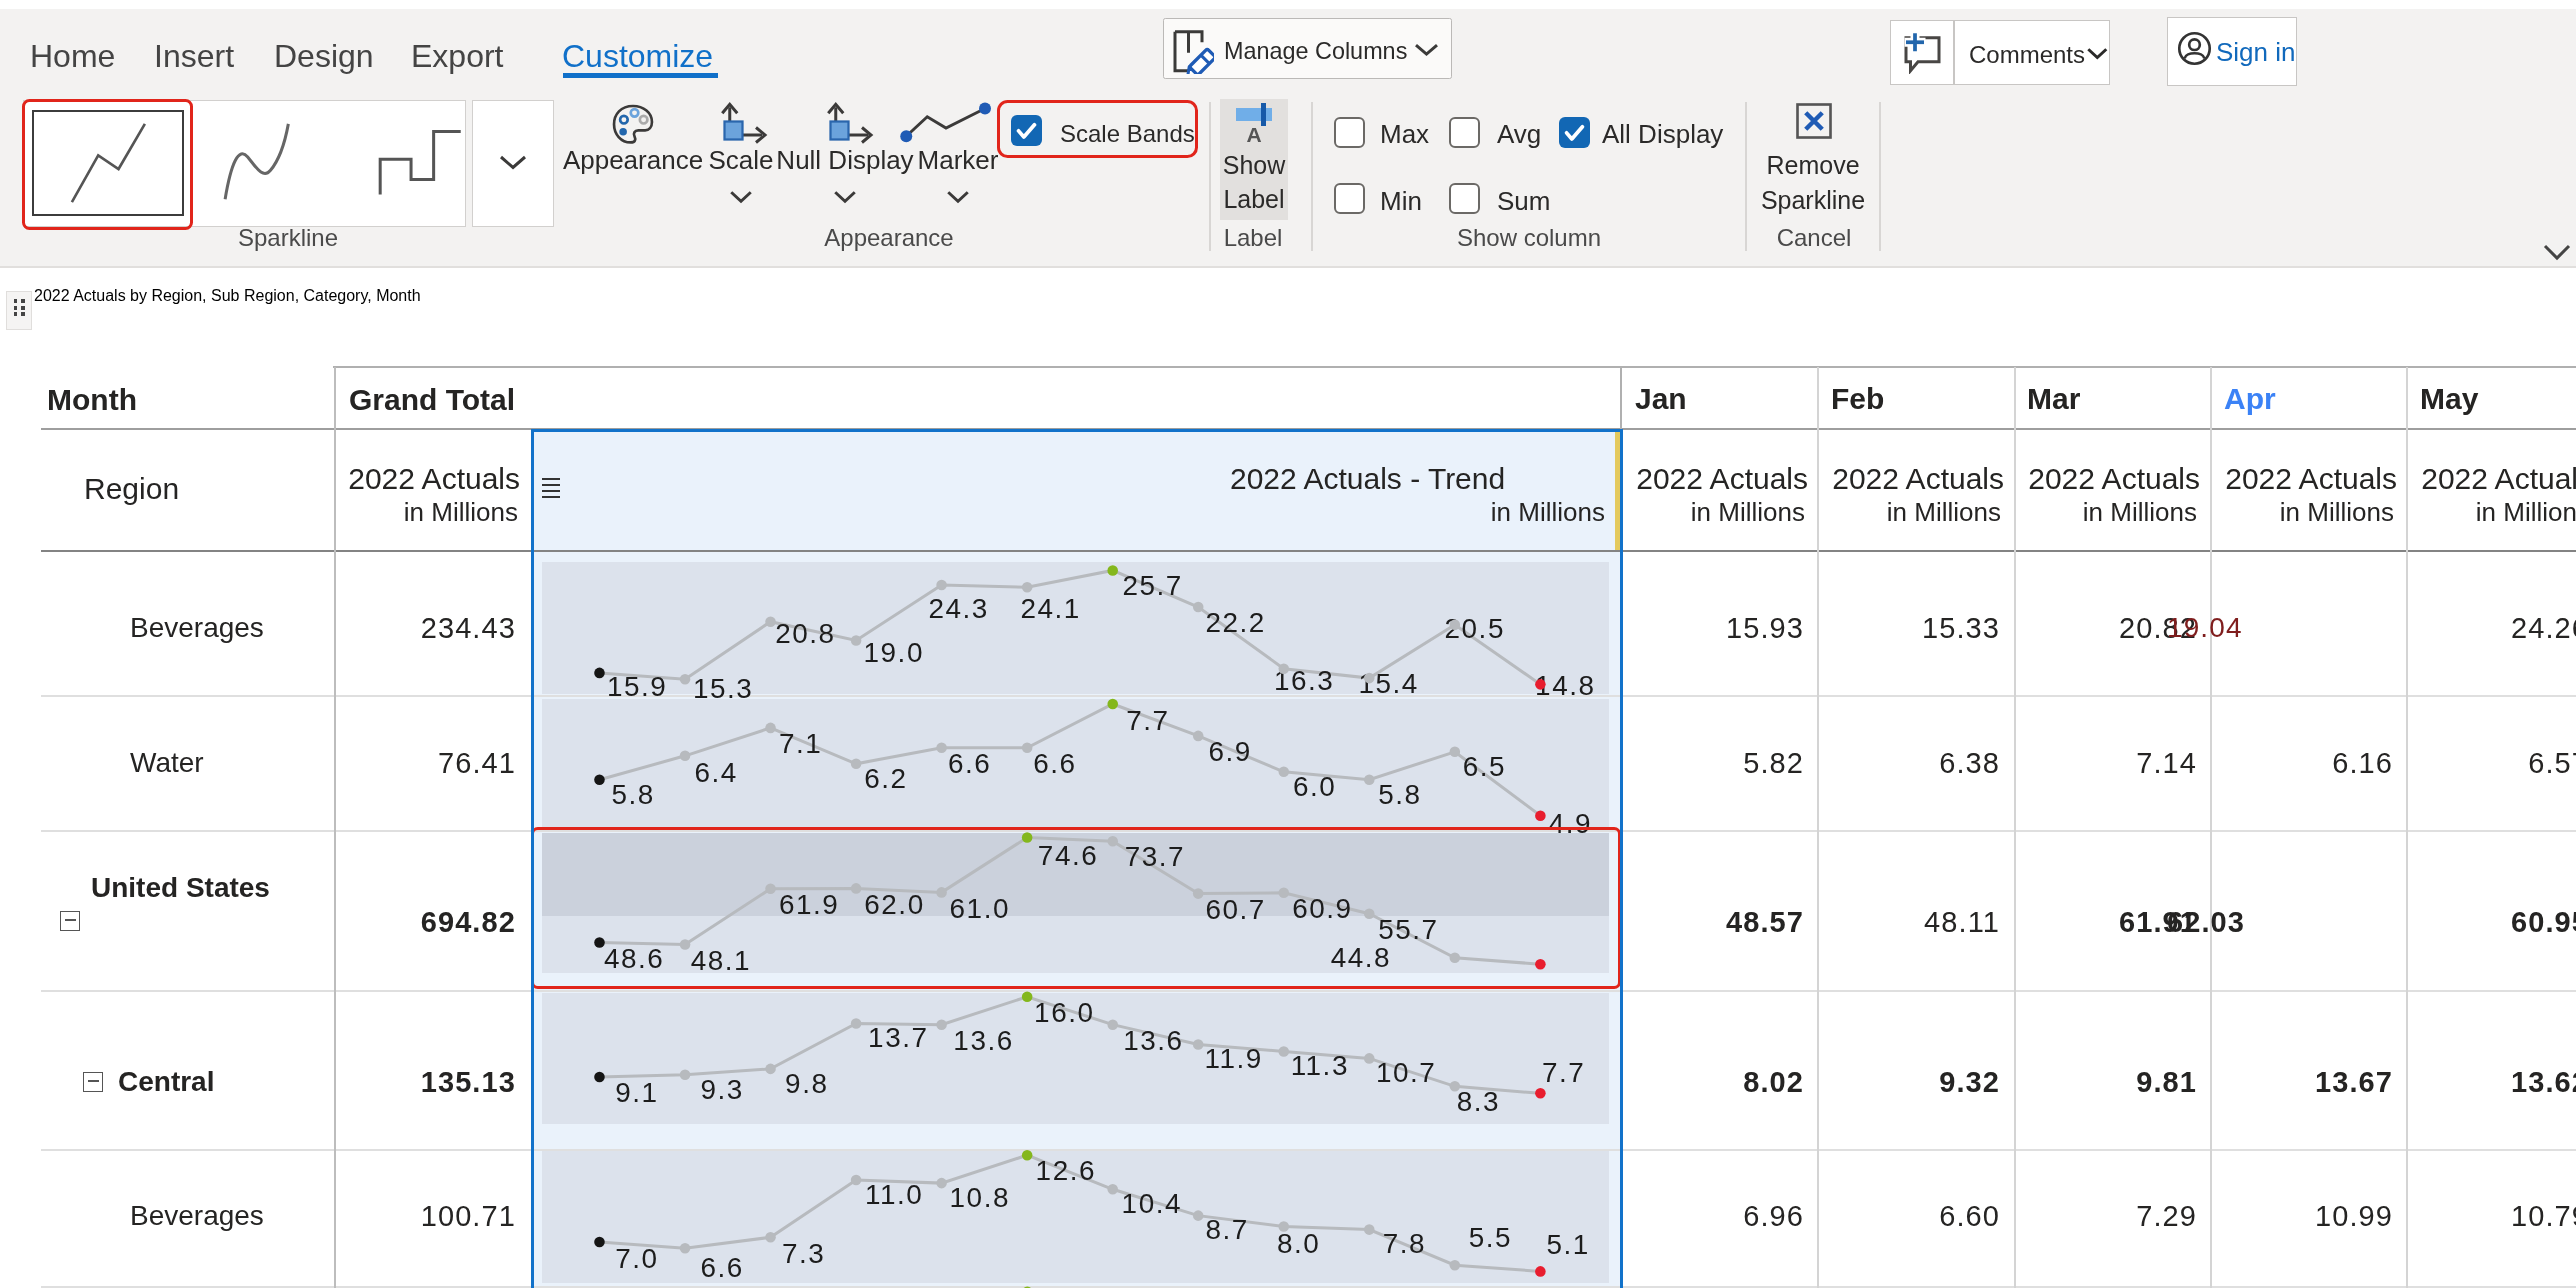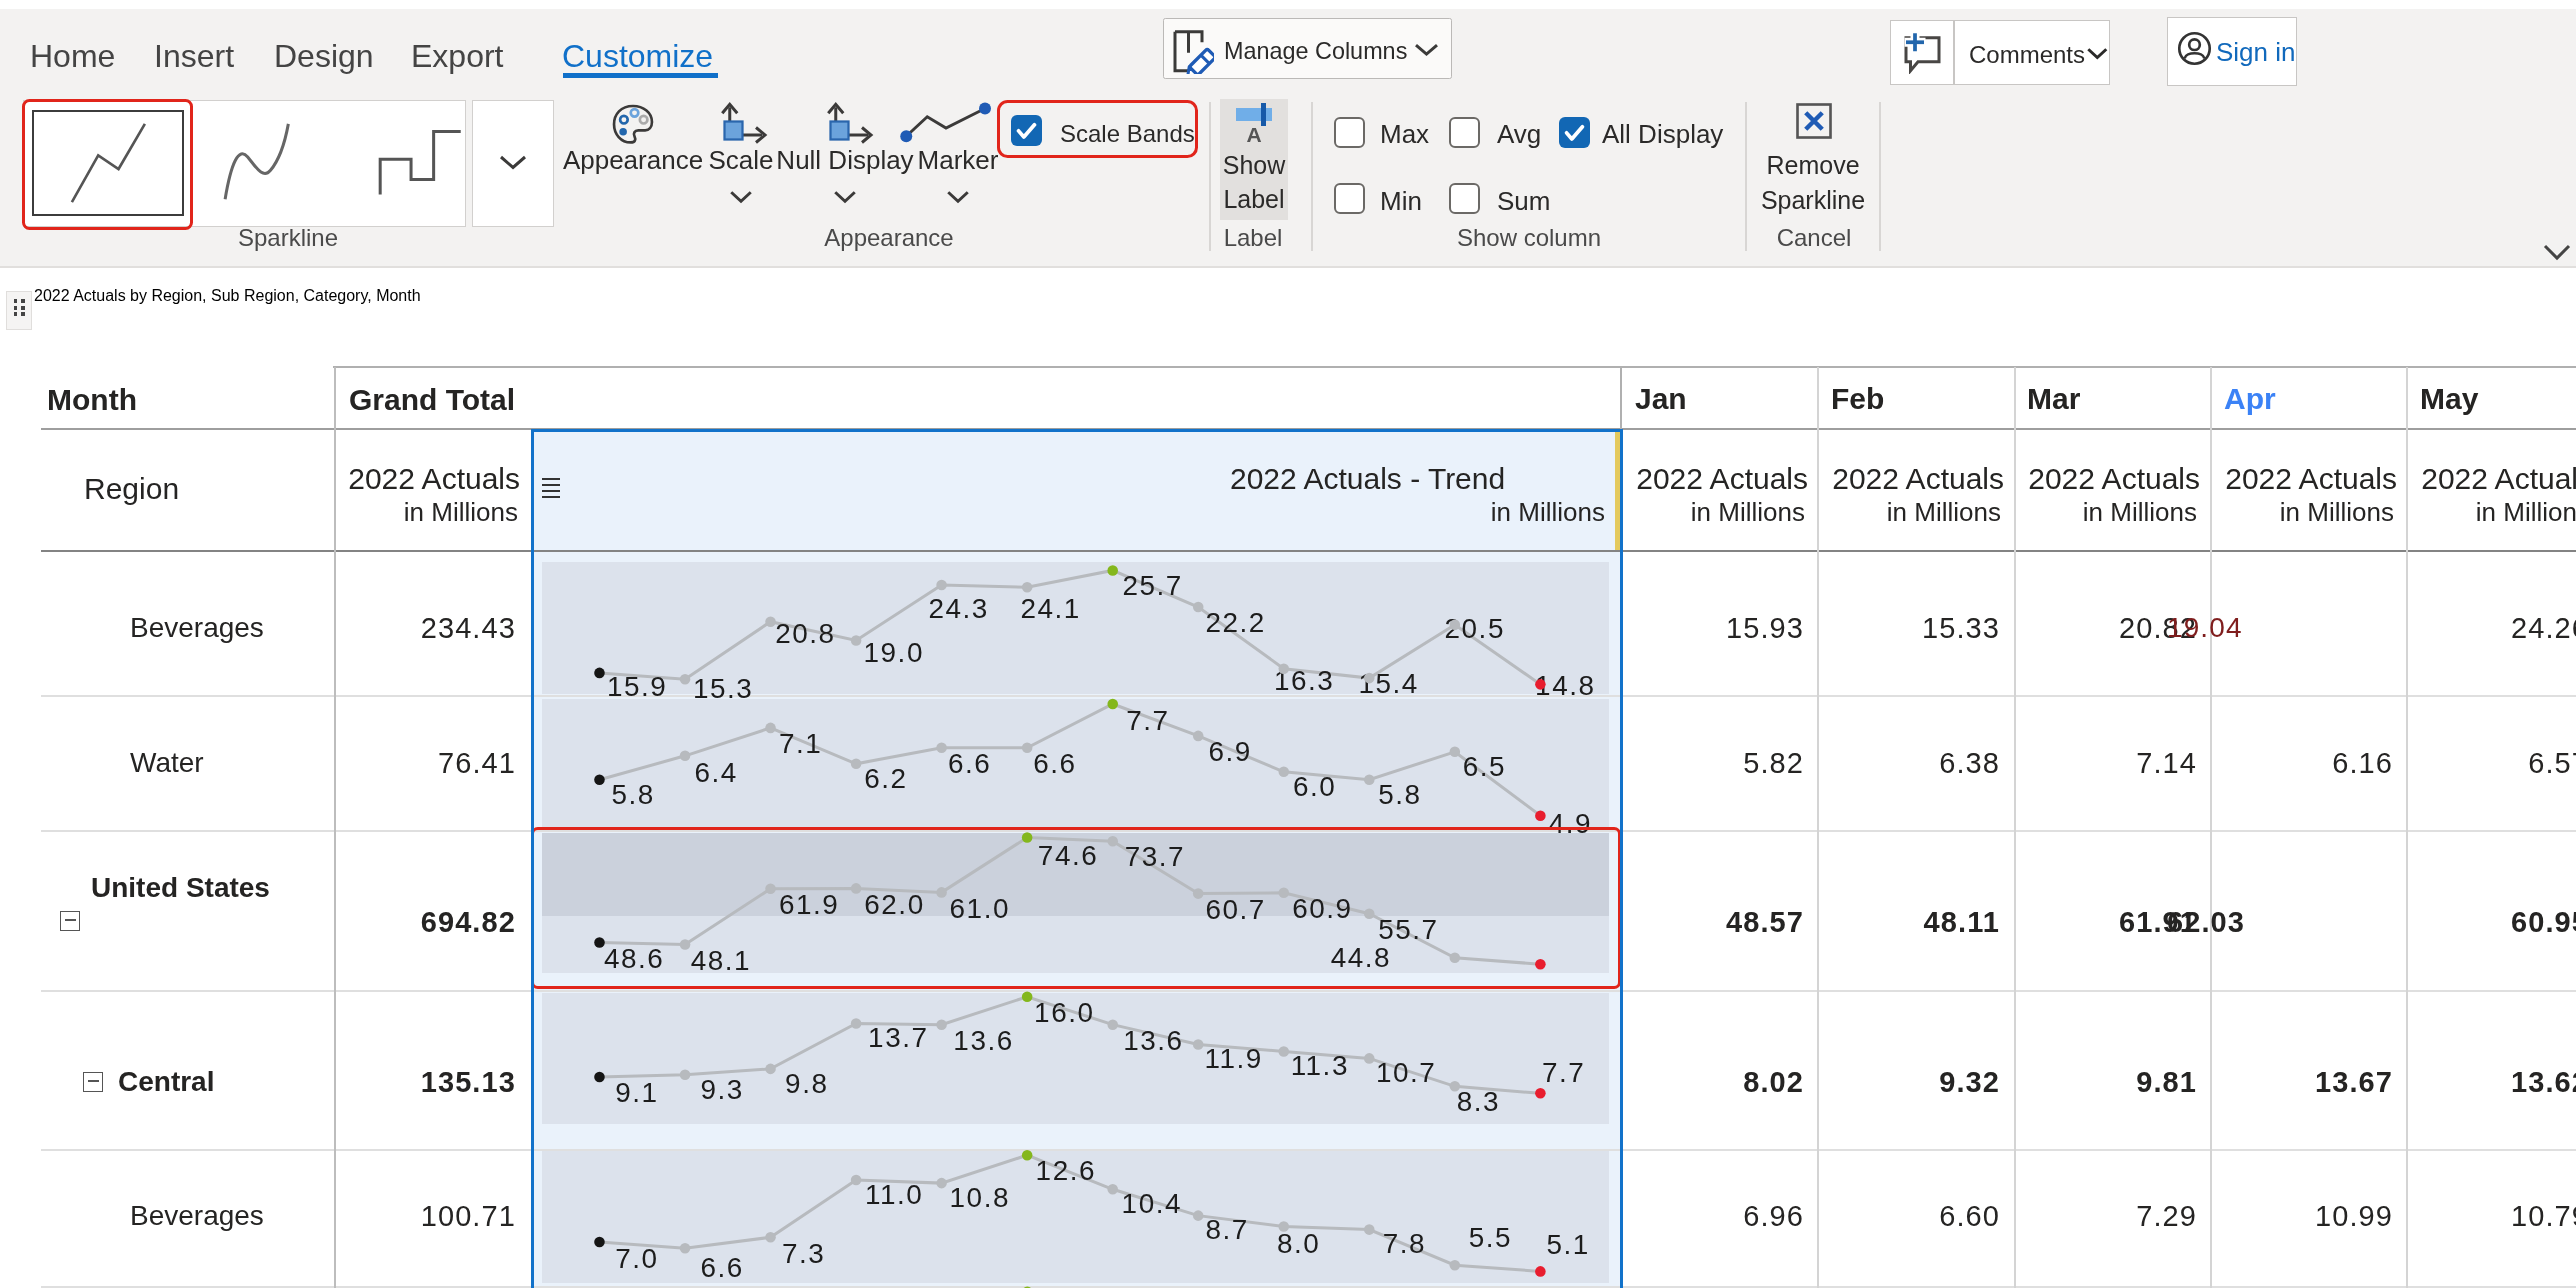--- a/index.html
+++ b/index.html
@@ -218,21 +218,21 @@
 <div style="position:absolute;left:1774px;top:612px;width:226px;text-align:right;font-size:29px;letter-spacing:1.1px;color:#252423">15.33</div>
 <div style="position:absolute;left:1971px;top:612px;width:226px;text-align:right;font-size:29px;letter-spacing:1.1px;color:#252423">20.82</div>
 <div style="position:absolute;left:2167px;top:612px;width:226px;font-size:28px;letter-spacing:1.1px;color:#7f1d1d">19.04</div>
 <div style="position:absolute;left:2363px;top:612px;width:226px;text-align:right;font-size:29px;letter-spacing:1.1px;color:#252423">24.26</div>
 <div style="position:absolute;left:1578px;top:747px;width:226px;text-align:right;font-size:29px;letter-spacing:1.1px;color:#252423">5.82</div>
 <div style="position:absolute;left:1774px;top:747px;width:226px;text-align:right;font-size:29px;letter-spacing:1.1px;color:#252423">6.38</div>
 <div style="position:absolute;left:1971px;top:747px;width:226px;text-align:right;font-size:29px;letter-spacing:1.1px;color:#252423">7.14</div>
 <div style="position:absolute;left:2167px;top:747px;width:226px;text-align:right;font-size:29px;letter-spacing:1.1px;color:#252423">6.16</div>
 <div style="position:absolute;left:2363px;top:747px;width:226px;text-align:right;font-size:29px;letter-spacing:1.1px;color:#252423">6.57</div>
 <div style="position:absolute;left:1578px;top:906px;width:226px;text-align:right;font-size:29px;letter-spacing:1.1px;font-weight:bold;color:#252423">48.57</div>
-<div style="position:absolute;left:1774px;top:906px;width:226px;text-align:right;font-size:29px;letter-spacing:1.1px;font-weight:bold;color:#252423">48.11</div>
+<div style="position:absolute;left:1774px;top:906px;width:226px;text-align:right;font-size:29px;letter-spacing:1.1px;font-weight:normal;color:#252423">48.11</div>
 <div style="position:absolute;left:1971px;top:906px;width:226px;text-align:right;font-size:29px;letter-spacing:1.1px;font-weight:bold;color:#252423">61.91</div>
 <div style="position:absolute;left:2167px;top:906px;width:226px;text-align:left;font-size:29px;letter-spacing:1.1px;font-weight:bold;color:#252423">62.03</div>
 <div style="position:absolute;left:2363px;top:906px;width:226px;text-align:right;font-size:29px;letter-spacing:1.1px;font-weight:bold;color:#252423">60.95</div>
 <div style="position:absolute;left:1578px;top:1066px;width:226px;text-align:right;font-size:29px;letter-spacing:1.1px;font-weight:bold;color:#252423">8.02</div>
 <div style="position:absolute;left:1774px;top:1066px;width:226px;text-align:right;font-size:29px;letter-spacing:1.1px;font-weight:bold;color:#252423">9.32</div>
 <div style="position:absolute;left:1971px;top:1066px;width:226px;text-align:right;font-size:29px;letter-spacing:1.1px;font-weight:bold;color:#252423">9.81</div>
 <div style="position:absolute;left:2167px;top:1066px;width:226px;text-align:right;font-size:29px;letter-spacing:1.1px;font-weight:bold;color:#252423">13.67</div>
 <div style="position:absolute;left:2363px;top:1066px;width:226px;text-align:right;font-size:29px;letter-spacing:1.1px;font-weight:bold;color:#252423">13.62</div>
 <div style="position:absolute;left:1578px;top:1200px;width:226px;text-align:right;font-size:29px;letter-spacing:1.1px;color:#252423">6.96</div>
 <div style="position:absolute;left:1774px;top:1200px;width:226px;text-align:right;font-size:29px;letter-spacing:1.1px;color:#252423">6.60</div>

